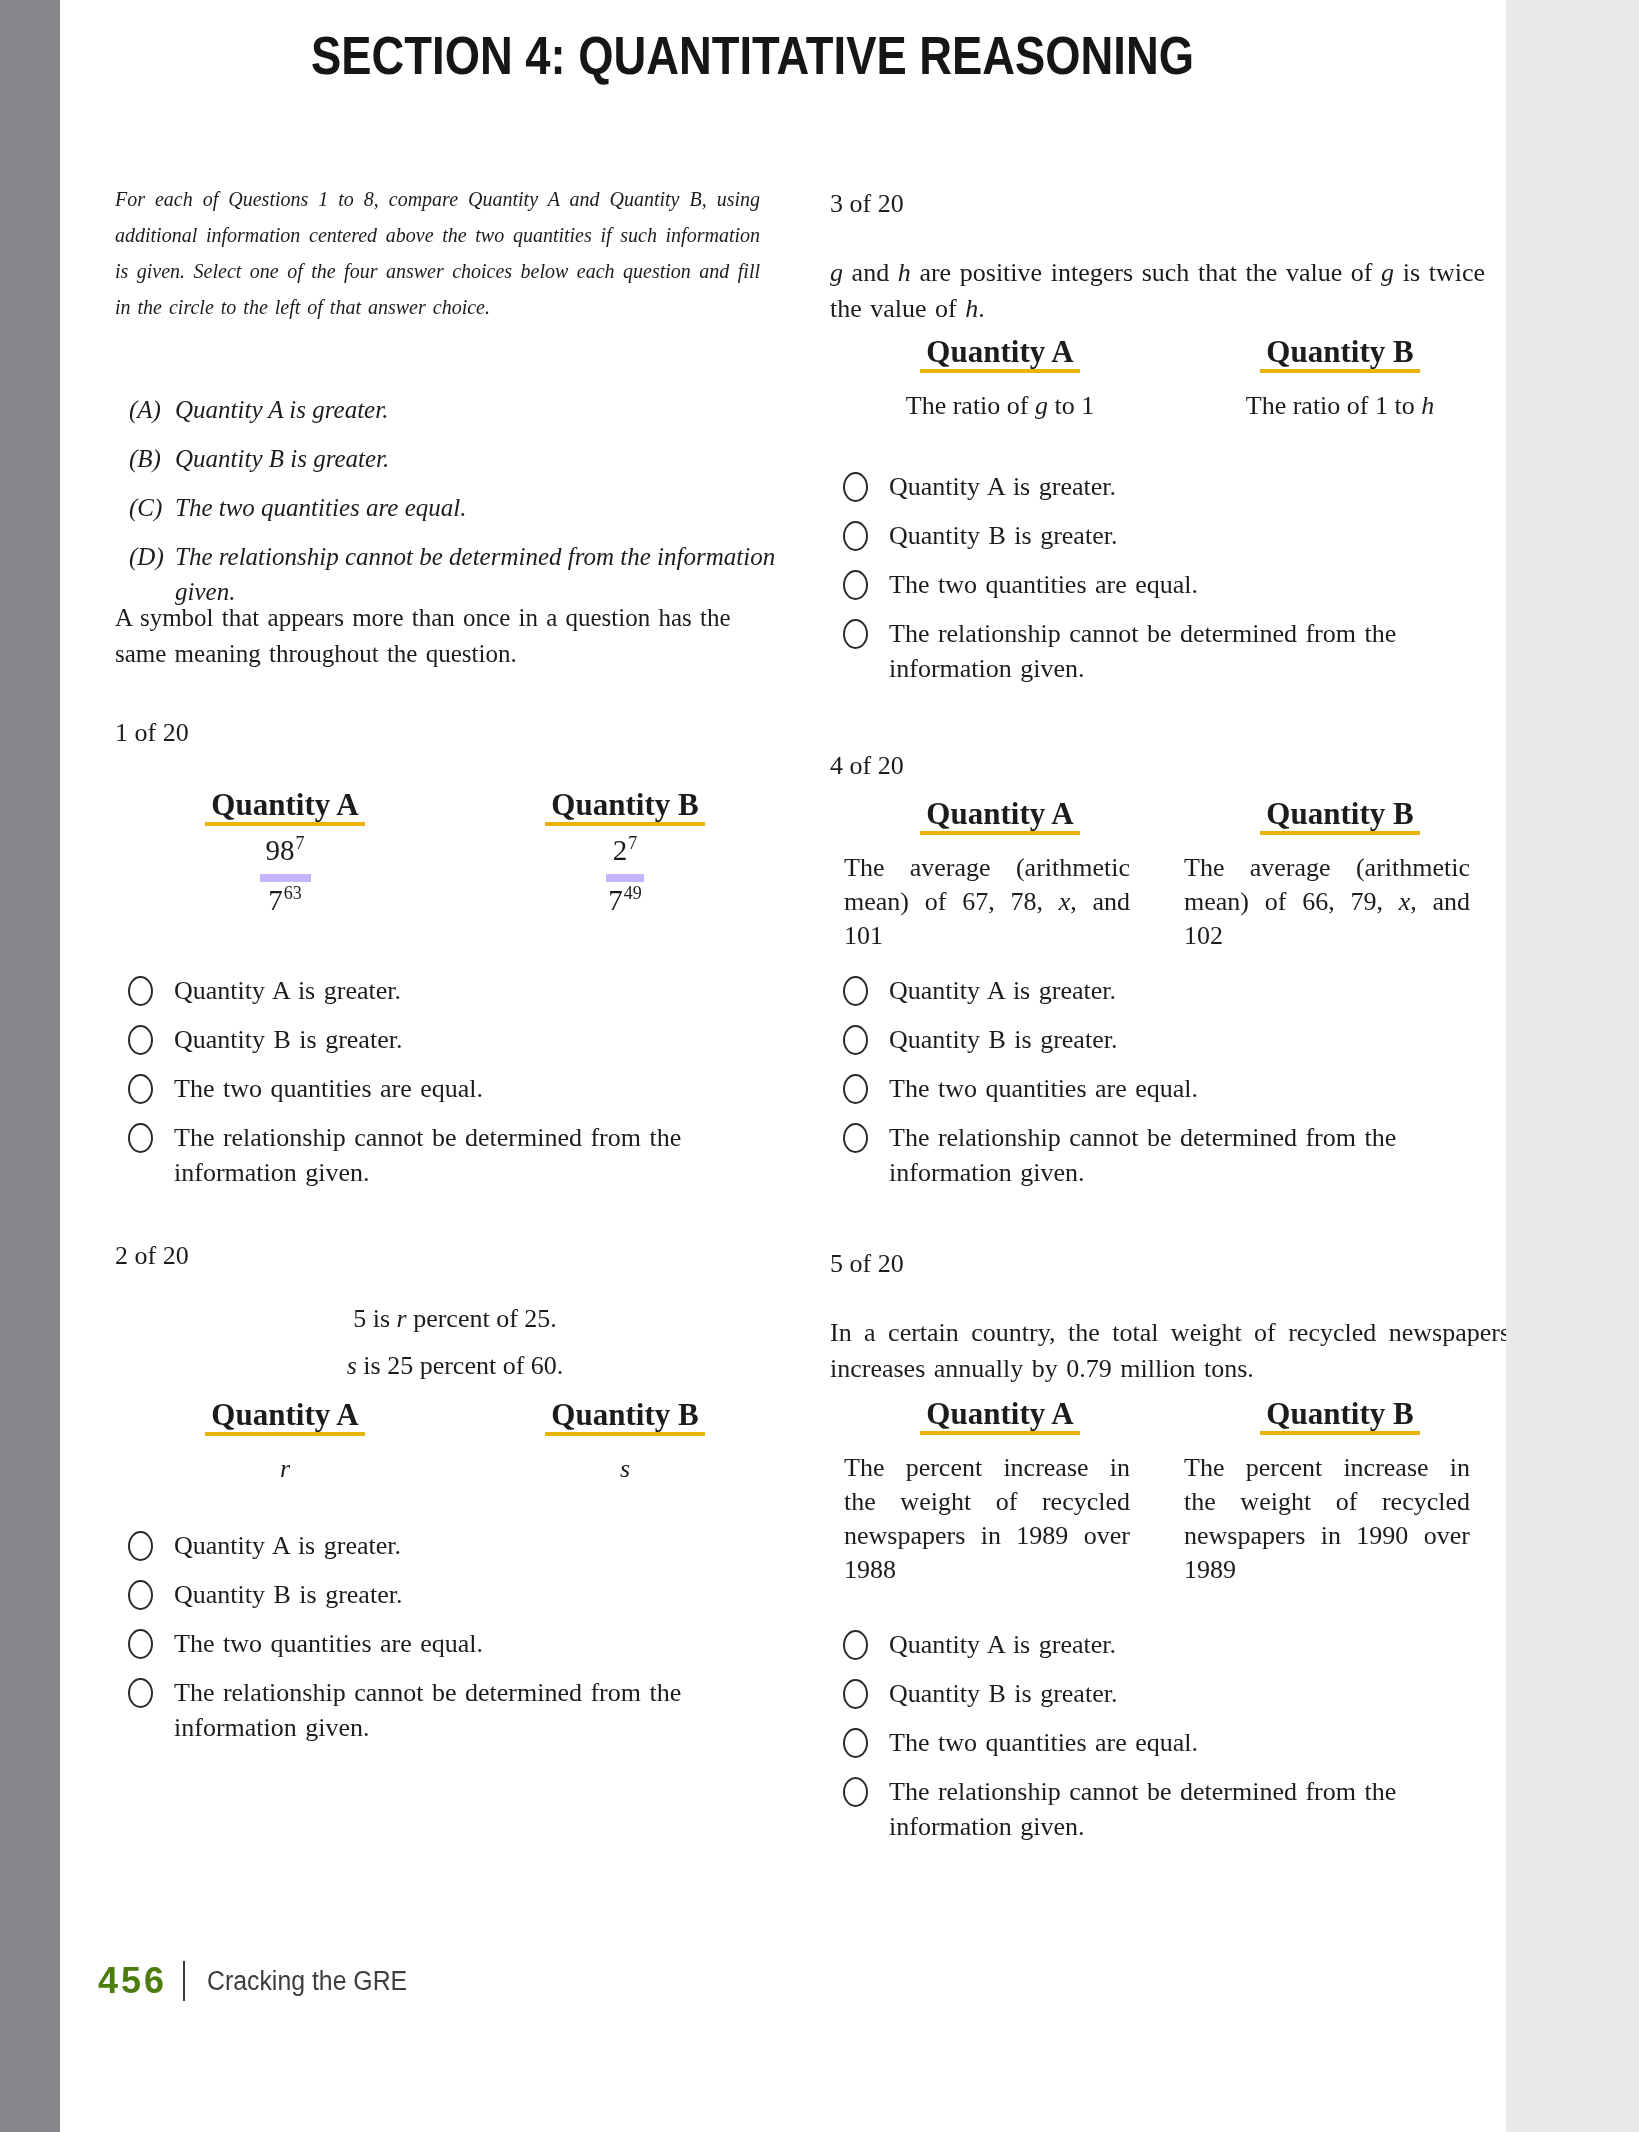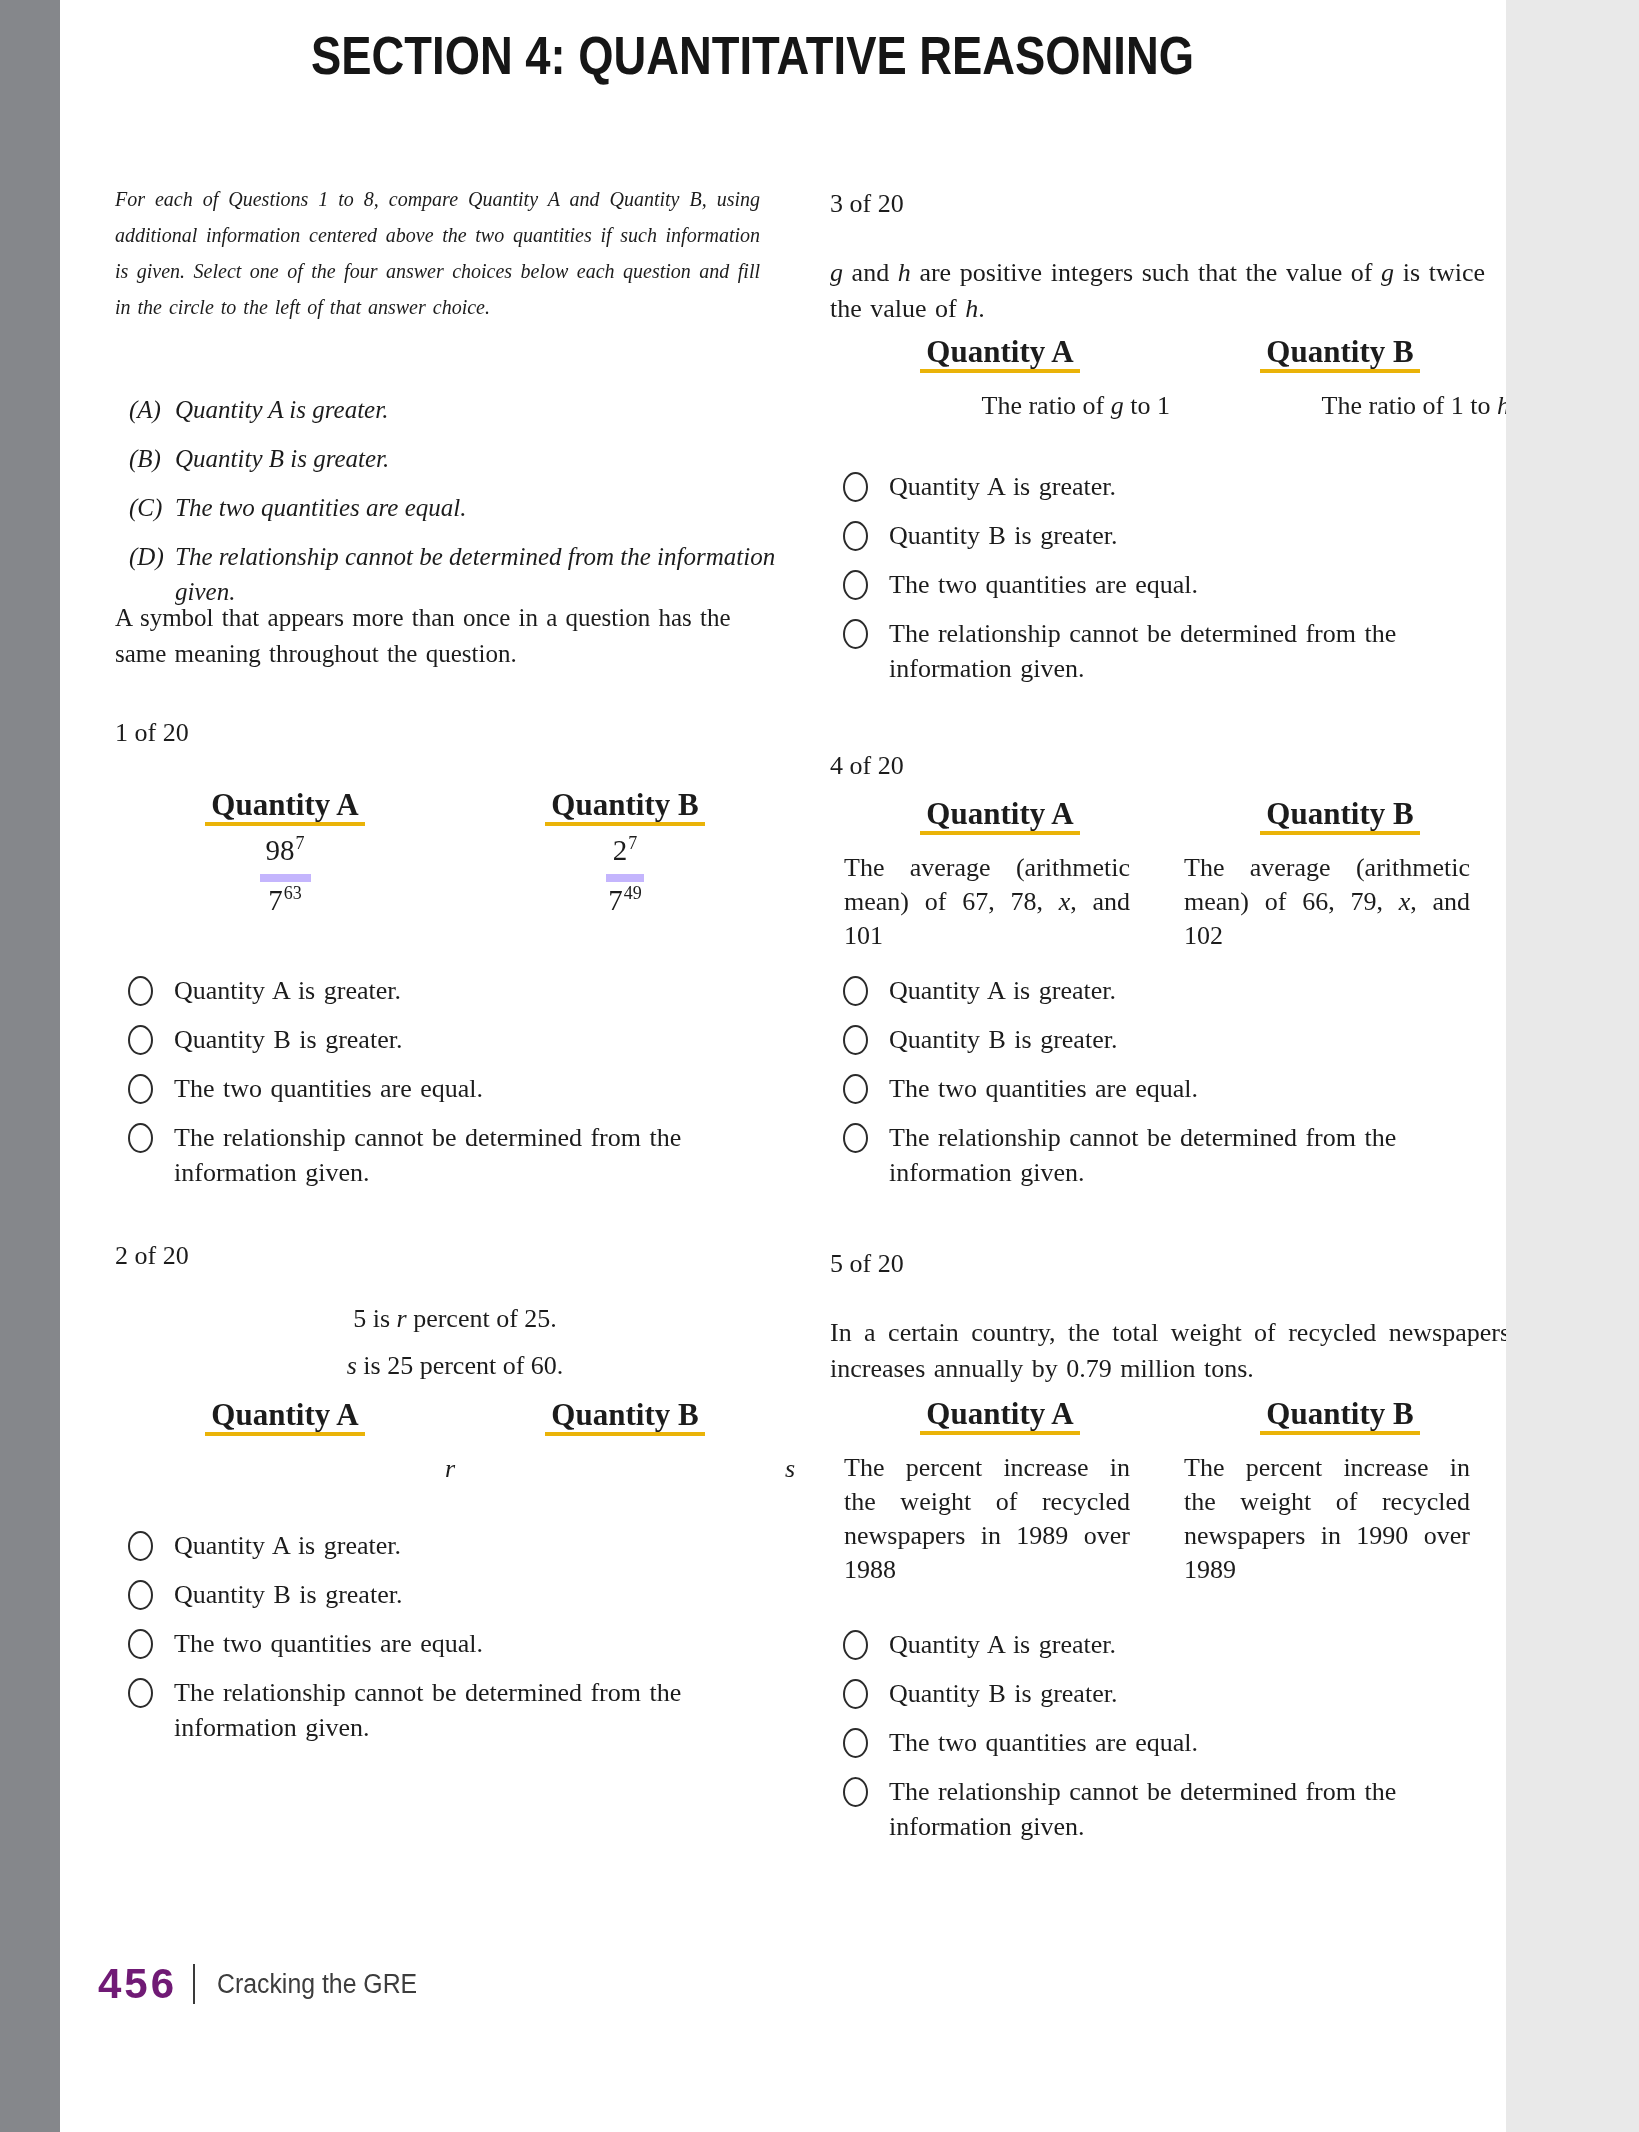--- a/index.html
+++ b/index.html
@@ -28,21 +28,21 @@
   .ikey-label{flex:none;width:46px;margin-left:14px;}
   .ikey-text{flex:1;}
   .note{margin:0;width:660px;font-size:25px;line-height:36px;word-spacing:2px;}
 
   .qnum{font-size:26px;line-height:35px;}
   .qhead-row{display:flex;}
   .qhead{flex:1;text-align:center;}
   .qhead .hd{display:inline-block;font-weight:700;font-size:31px;line-height:30px;
     border-bottom:4px solid #eab308;padding:0 6px 2px;}
   .qval-row{display:flex;}
-  .qval{flex:1;text-align:right;font-size:26px;line-height:34px;}
+  .qval{flex:1;text-align:center;font-size:26px;line-height:34px;}
   .qval.para{text-align:justify;box-sizing:border-box;padding:0 40px 0 14px;word-spacing:2px;}
   .var{font-style:italic;}
 
   .given-center{text-align:center;font-size:26px;line-height:35px;margin:0;}
   .given-para{margin:0;font-size:26px;line-height:36px;text-align:justify;word-spacing:2px;}
 
   .frac-row{display:flex;margin-top:7px;}
   .frac-cell{flex:1;text-align:center;}
   .frac{display:inline-flex;flex-direction:column;align-items:center;font-size:29px;line-height:34px;}
   .frac .den{align-self:stretch;text-align:center;border-top:8px solid #c4b5fd;margin-top:3px;padding:1px 2px 0;}
@@ -50,21 +50,21 @@
   .sup{font-size:18px;position:relative;top:-11px;margin-left:1px;}
 
   .opts{margin-top:52px;}
   .opt{display:flex;align-items:flex-start;margin-bottom:14px;}
   .radio{flex:none;width:21px;height:26px;border:2px solid #2b2b2b;border-radius:50%;
     margin:3px 0 0 13px;background:#fff;cursor:pointer;}
   .opt-text{font-size:26px;line-height:35px;margin-left:21px;word-spacing:2px;}
 
   .footer{position:absolute;left:98px;top:1960px;display:flex;align-items:center;
     font-family:"Liberation Sans","DejaVu Sans",sans-serif;}
-  .pnum{font-weight:700;font-size:42px;letter-spacing:3px;color:#701a75;}
+  .pnum{font-weight:700;font-size:36px;letter-spacing:3px;color:#4d7c0f;}
   .fdiv{width:2px;height:40px;background:#3a3a3a;margin:0 22px 0 16px;}
   .ftitle{font-size:27px;color:#3d3d3d;transform:scaleX(0.92);transform-origin:left center;}
 </style>
 </head>
 <body>
 
 <div class="page">
   <div class="stripe"></div>
 
   <h1 class="title"><span class="title-inner">SECTION 4: QUANTITATIVE REASONING</span></h1>

